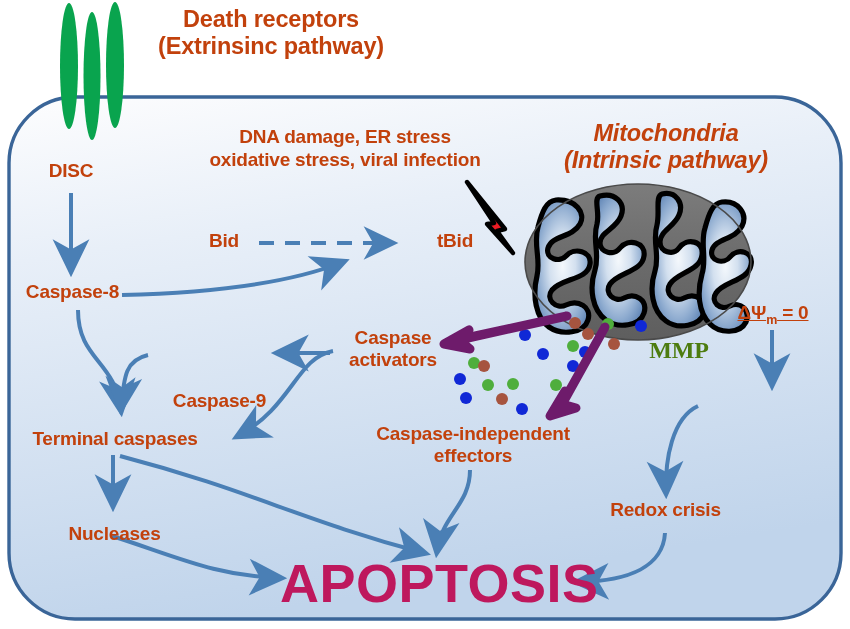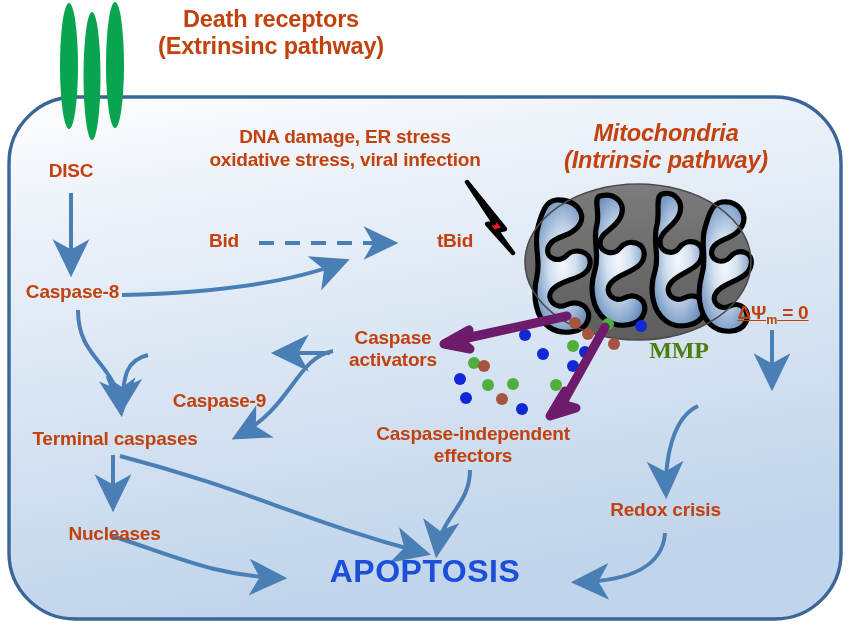--- a/index.html
+++ b/index.html
@@ -31,22 +31,22 @@
     white-space: pre;
     text-align: center;
     letter-spacing: -0.2px;
   }
   .title-main {
     font-size: 23.5px;
     line-height: 1.16;
   }
   .node-lbl { font-size: 19px; }
   .apoptosis {
-    font-size: 32px;
-    color: #1d4ed8;
+    font-size: 54px;
+    color: #be185d;
     letter-spacing: 0.5px;
   }
   .mmp {
     font-size: 24px;
     color: #4d7c0f;
     font-family: Liberation Serif, serif;
   }
   .psi { font-size: 19px; }
   .psi sub { font-size: 12.5px; }
   .stress-lbl {

